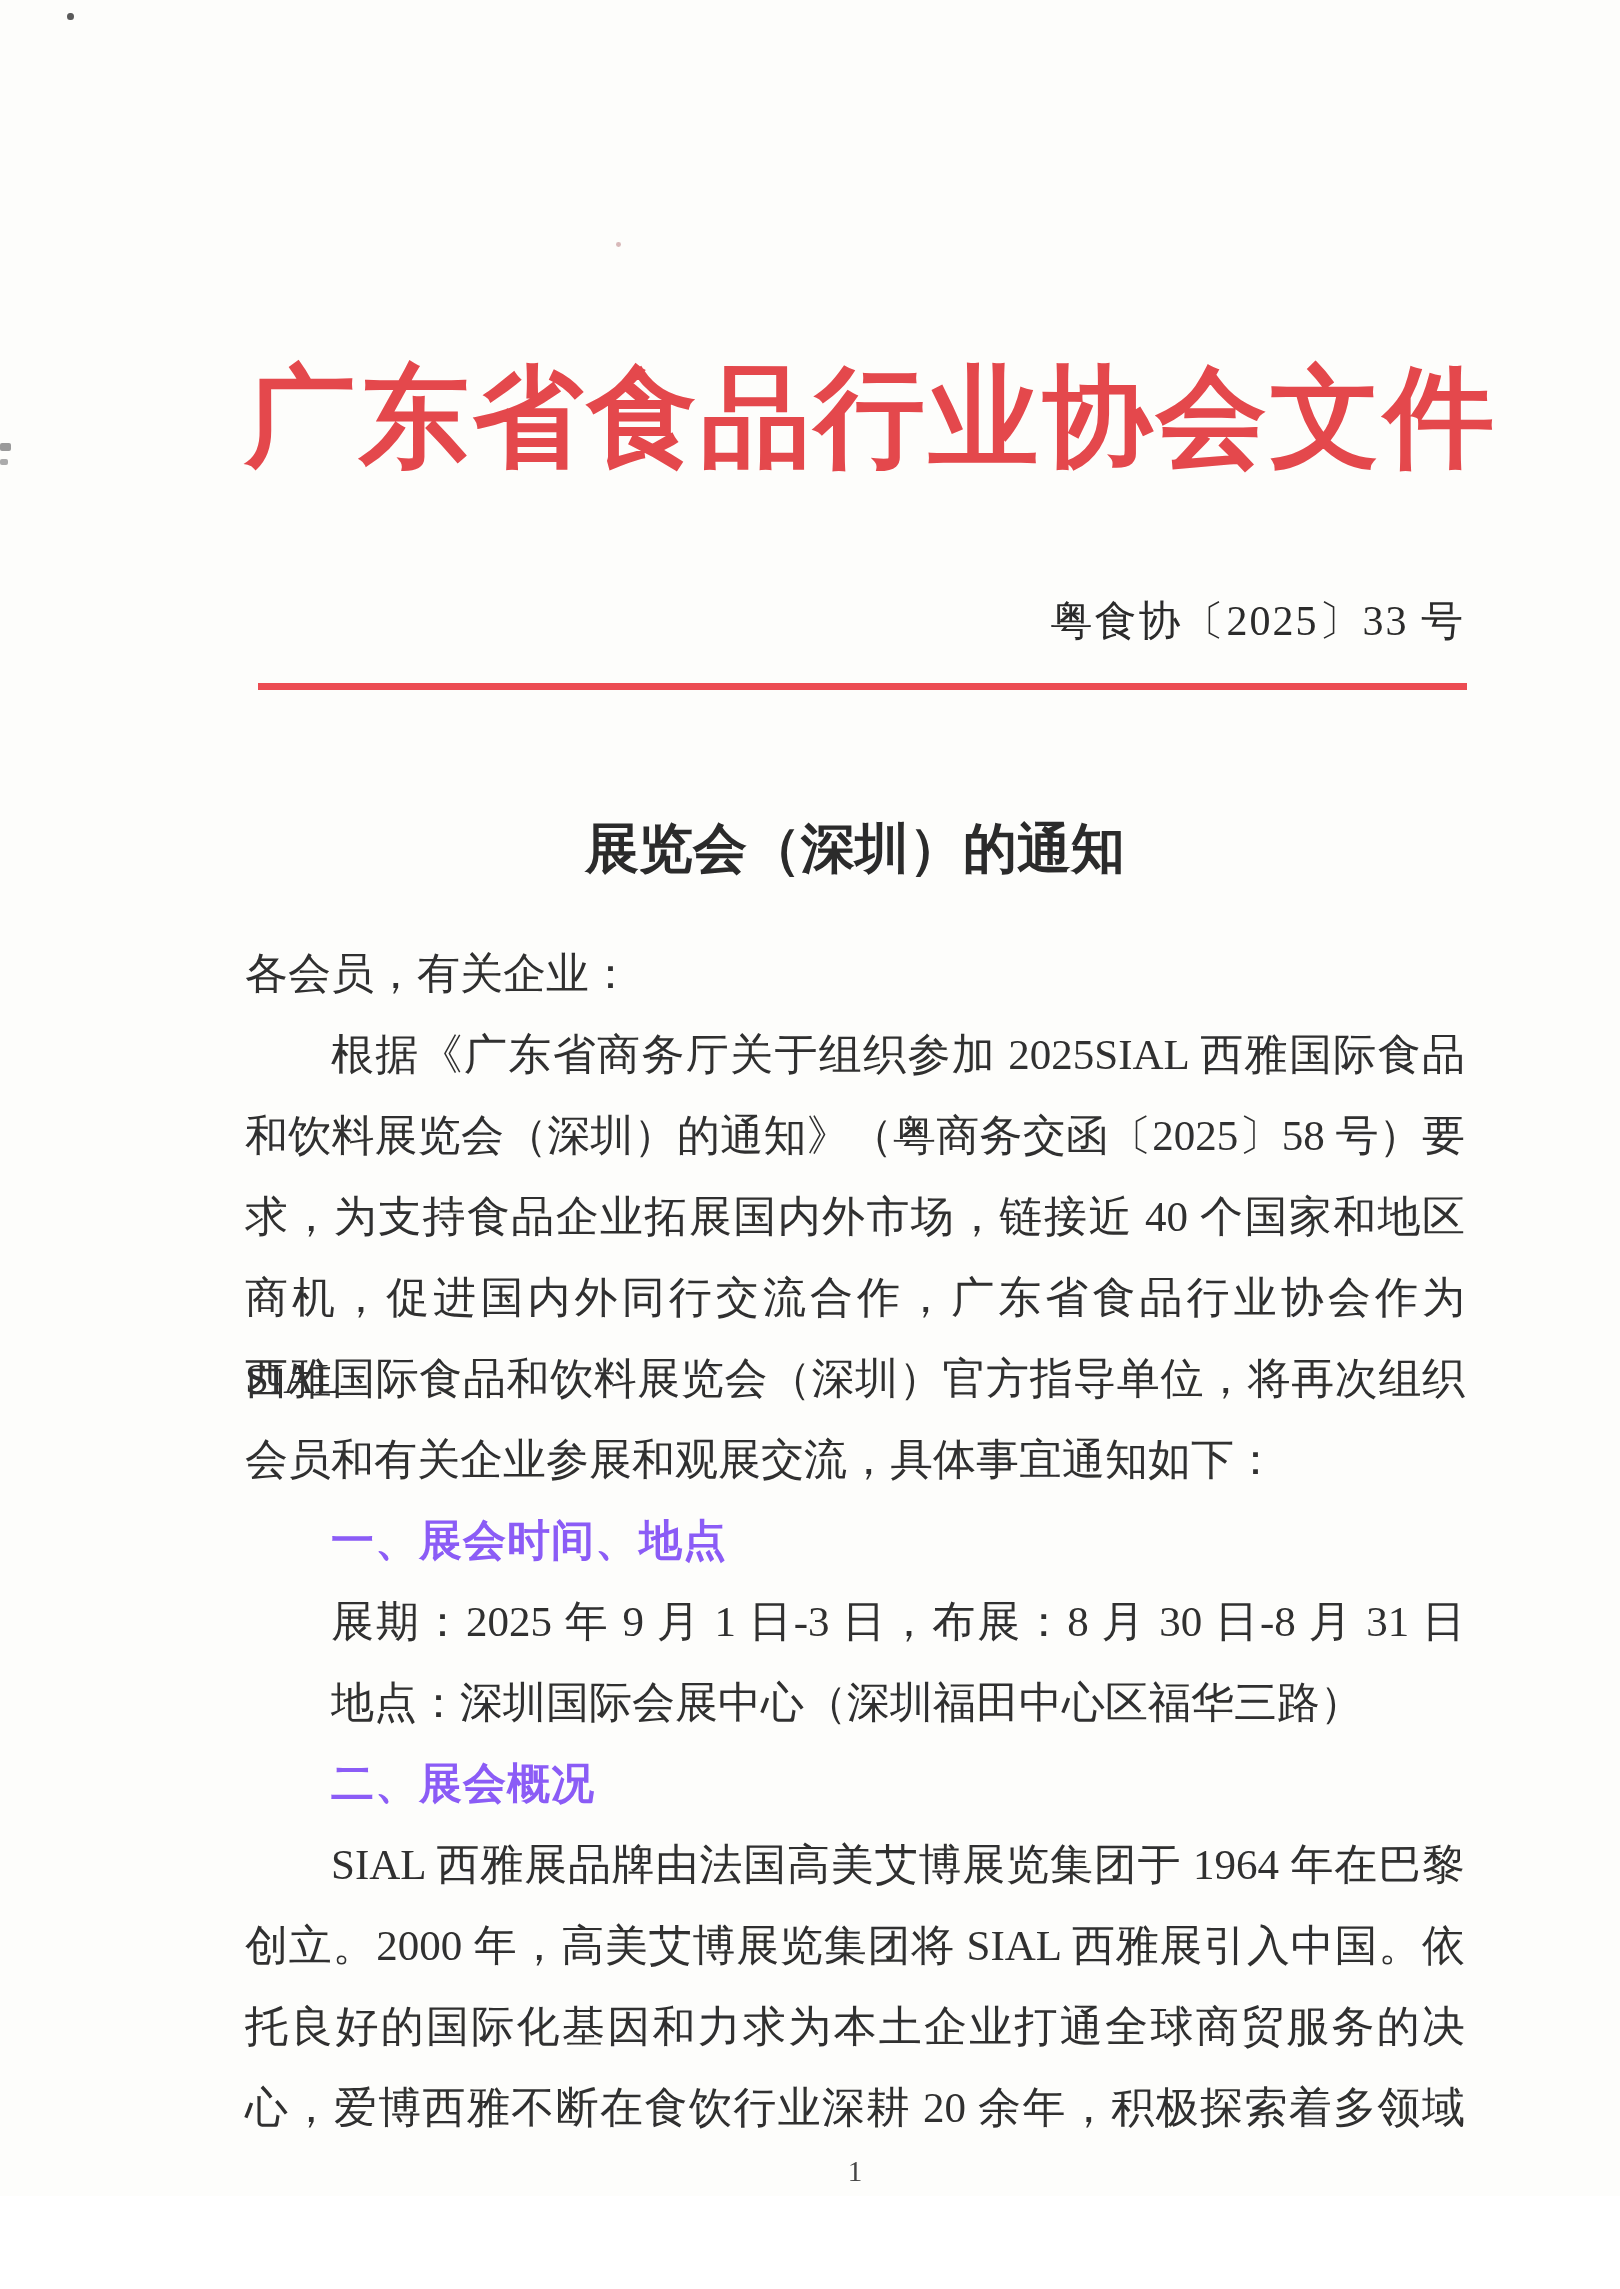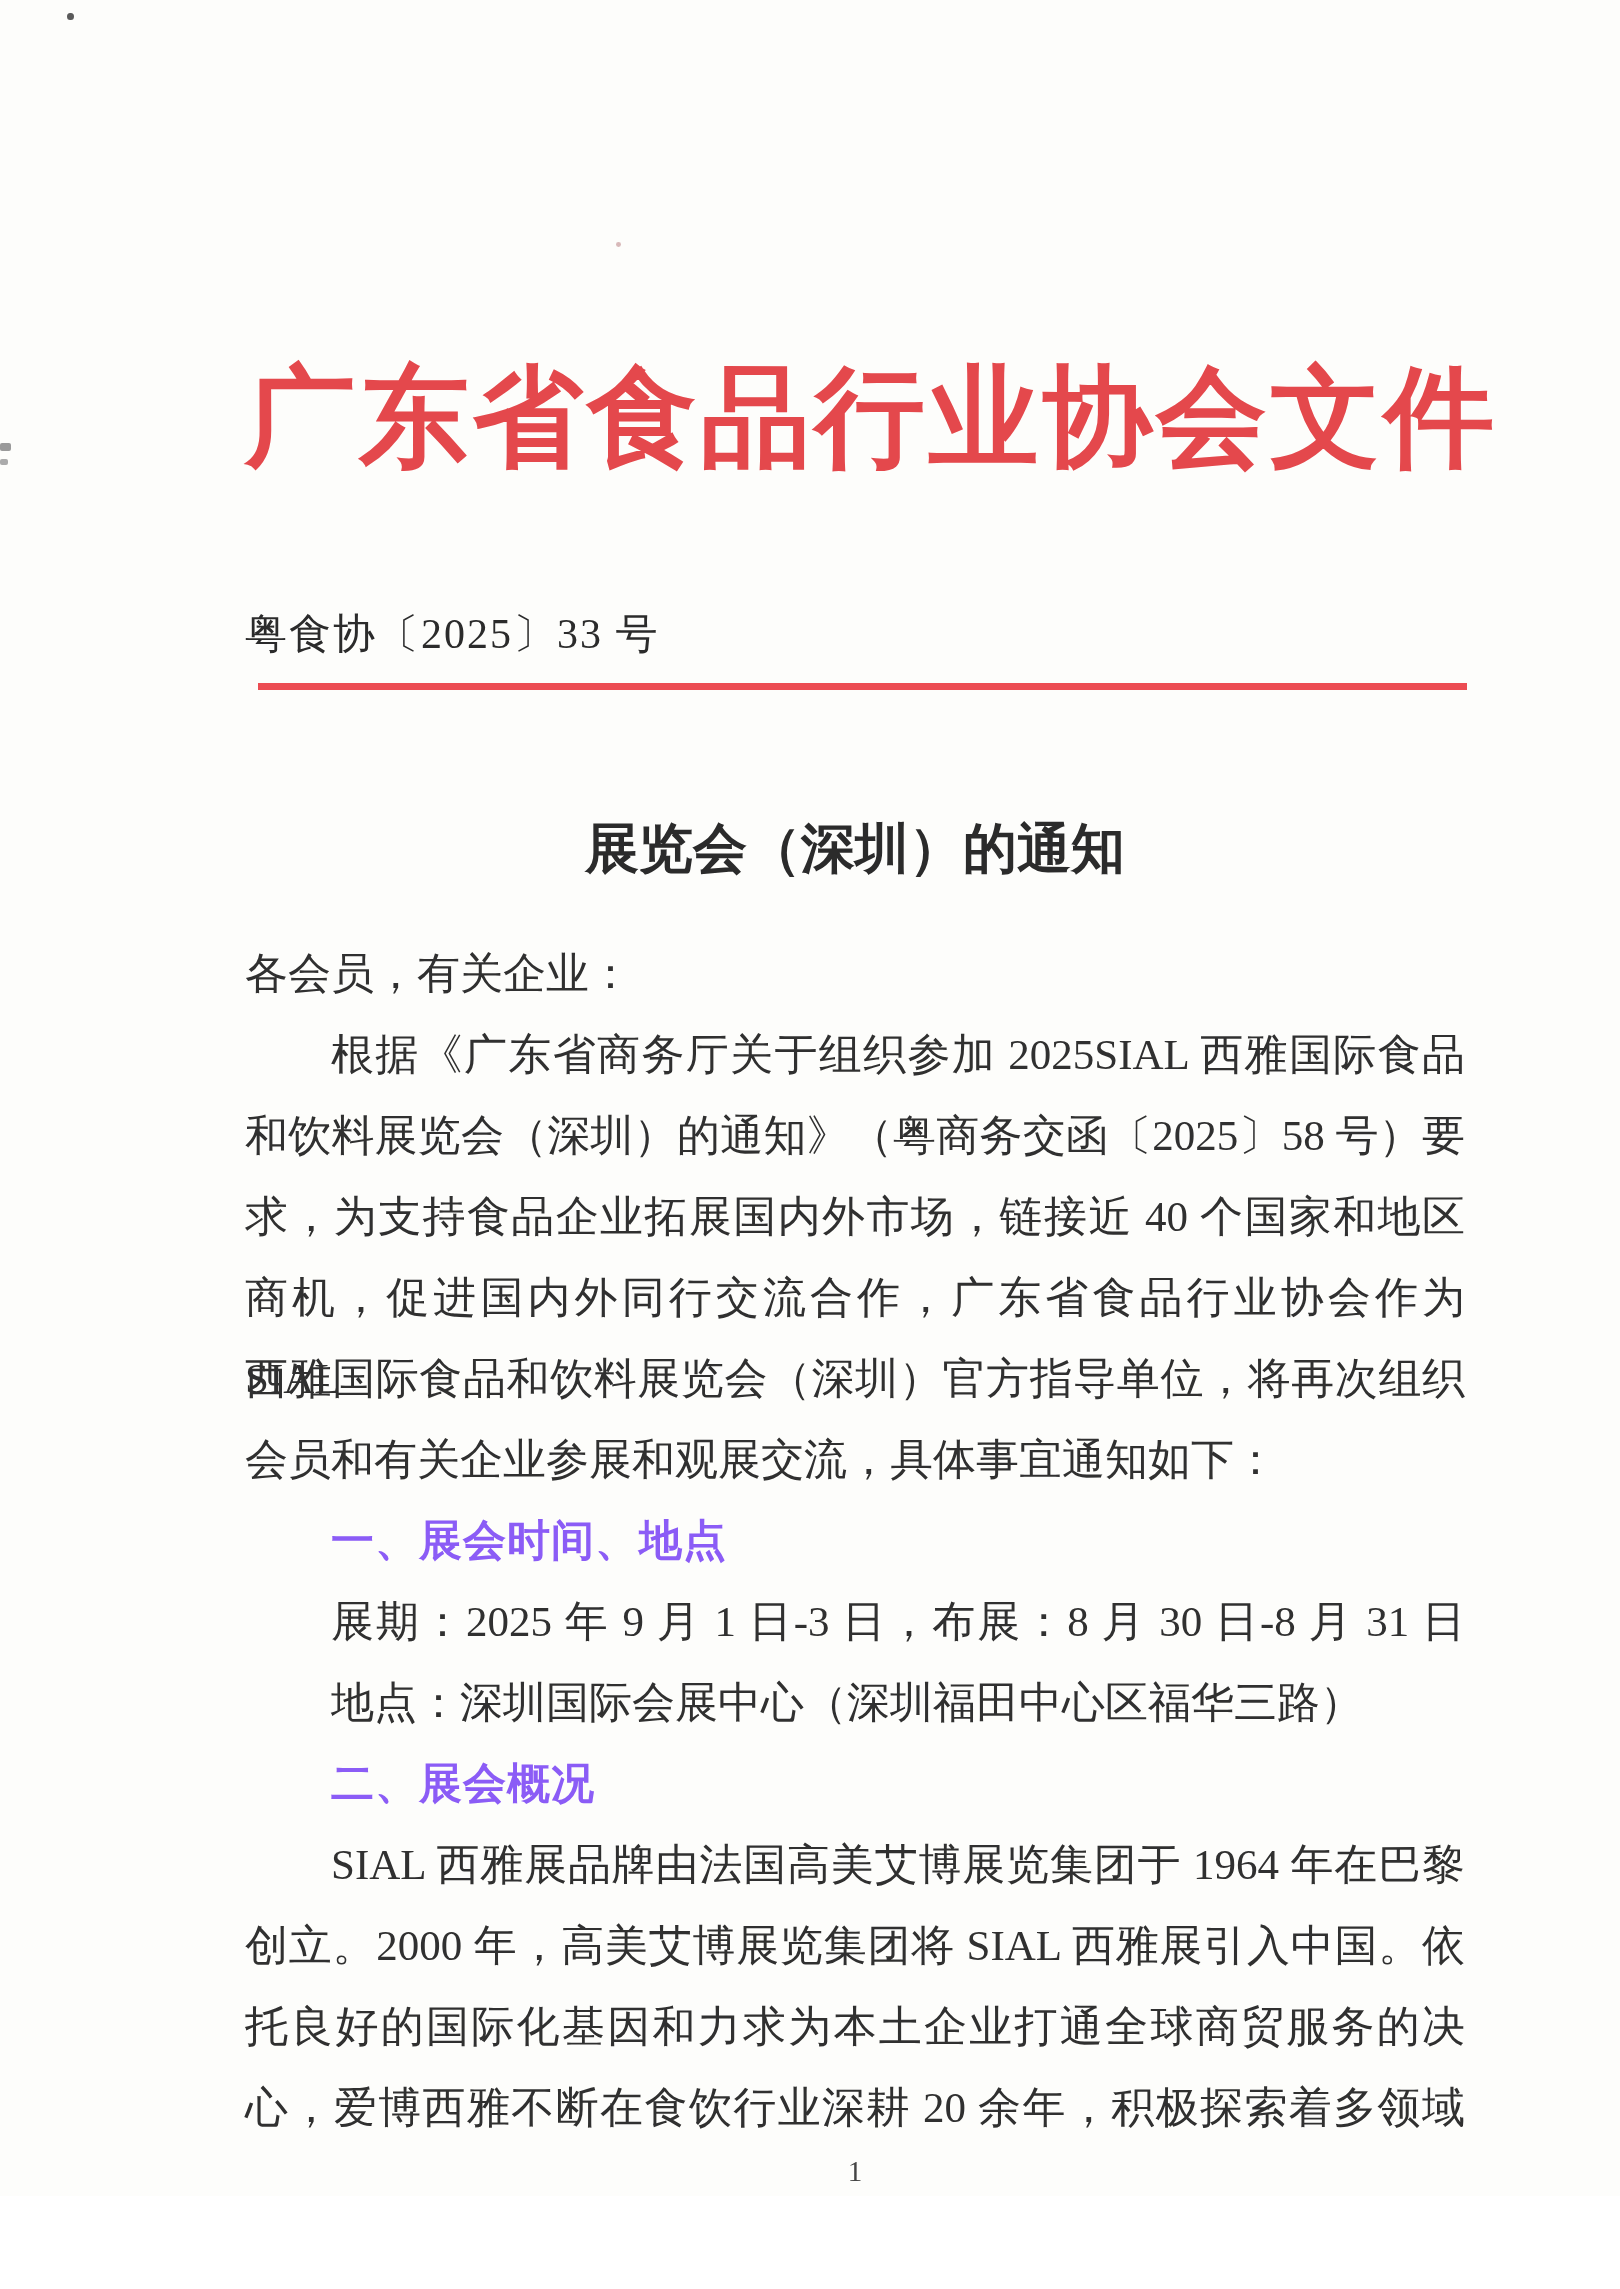--- a/index.html
+++ b/index.html
@@ -13,22 +13,22 @@
   }
   
   .banner{
     position:absolute;top:345px;left:245px;width:1220px;
     text-align:center;
     font-size:110px;font-weight:bold;letter-spacing:3.9px;
     line-height:147px;white-space:nowrap;
   }
   
   .doc-number{
-    position:absolute;top:605px;left:245px;width:1220px;
-    text-align:left;
+    position:absolute;top:592px;left:245px;width:1220px;
+    text-align:right;
     font-size:42px;letter-spacing:2px;line-height:59px;
     color:#2b2b2b;white-space:nowrap;
   }
   
   .red-line{
     position:absolute;top:683px;left:258px;width:1209px;height:6.9px;
   }
   
   .notice-title{
     position:absolute;left:245px;width:1220px;

